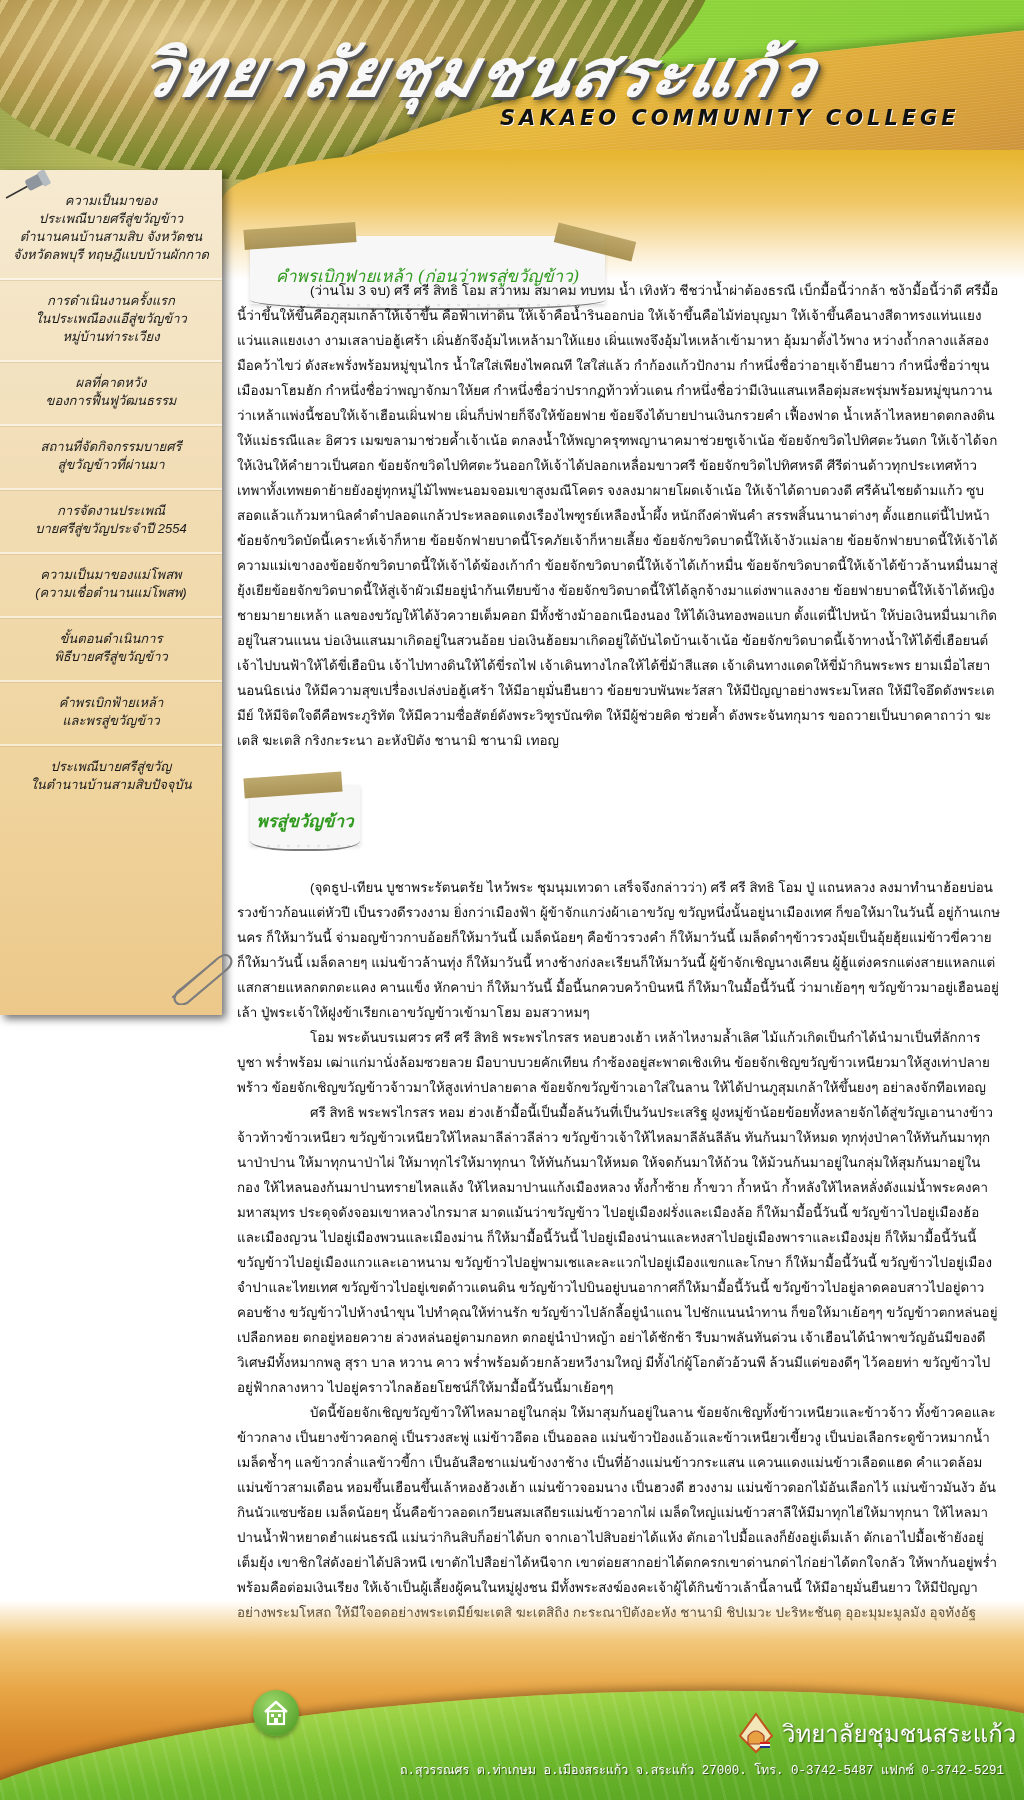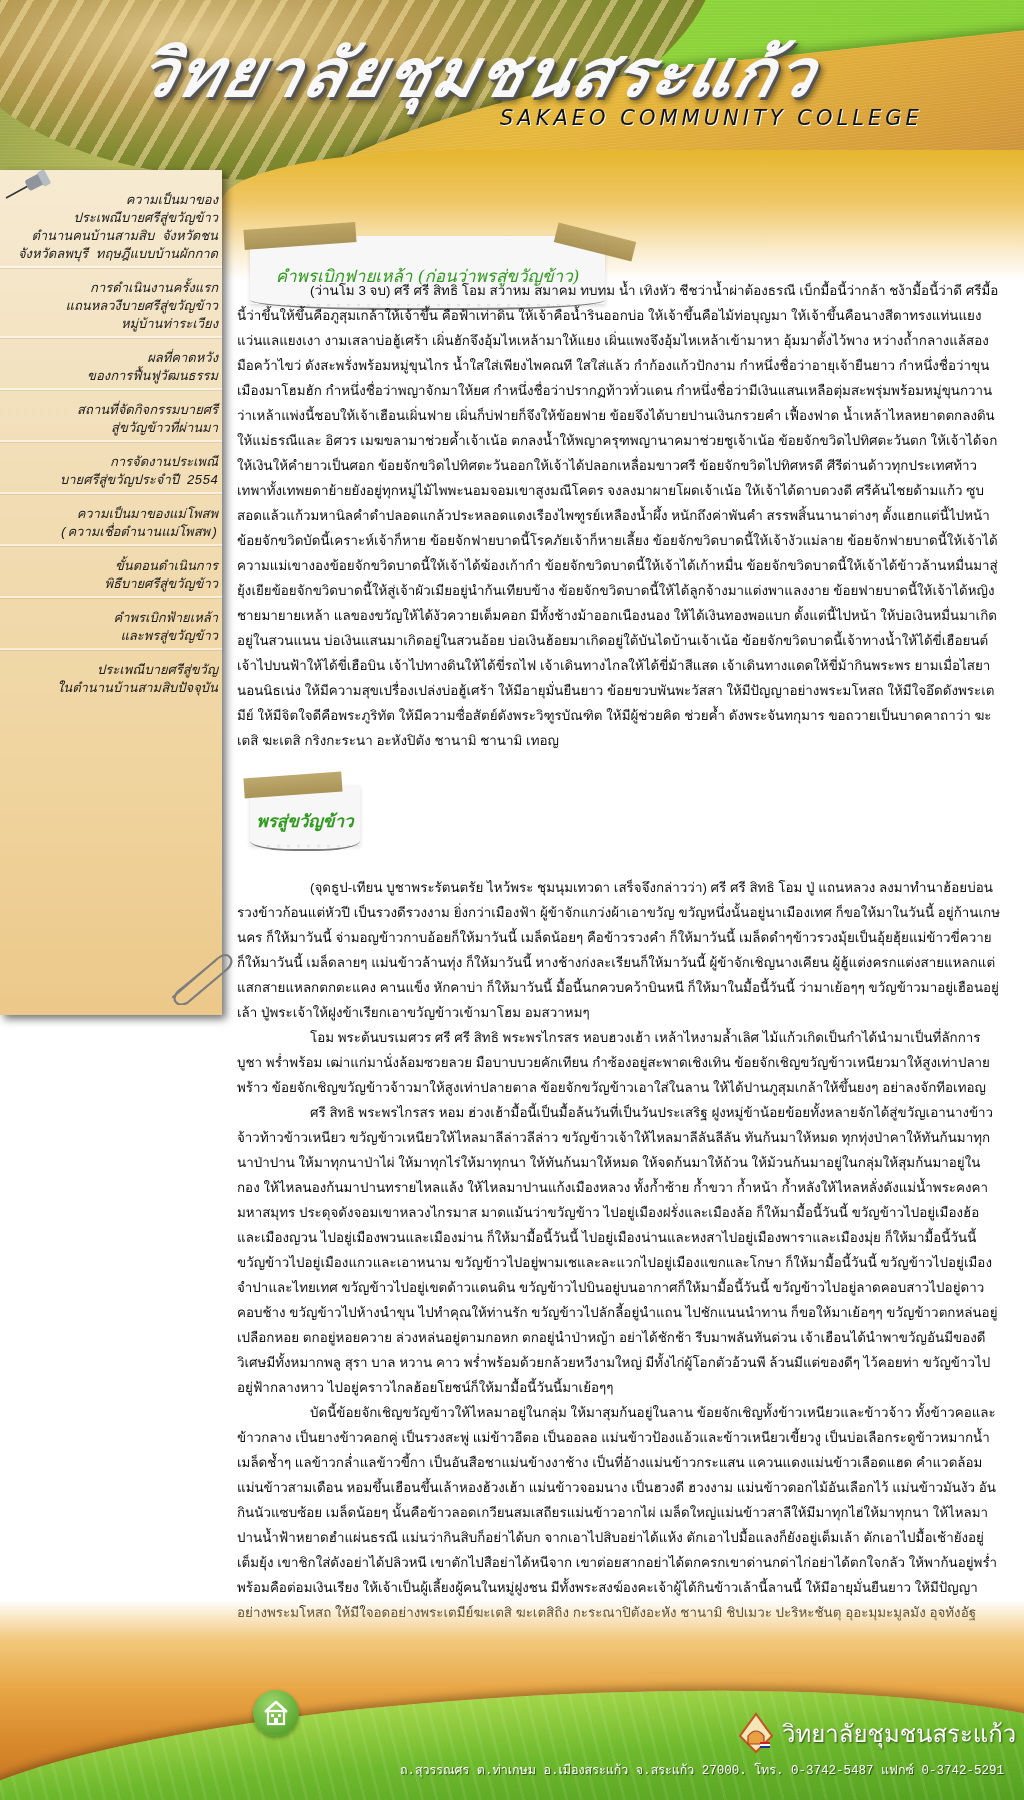--- a/index.html
+++ b/index.html
@@ -36,40 +36,40 @@
   }
   .header .title-th {
     position: absolute; left: 140px; top: 20px;
     font-family: "DejaVu Serif", serif; font-style: italic; font-weight: bold;
     font-size: 66px; letter-spacing: 2px; color: #f8f8f8;
     text-shadow: 3px 3px 0 #555, 5px 5px 6px rgba(0,0,0,0.5);
     transform: skewX(-14deg);
   }
   .header .title-en {
     position: absolute; left: 500px; top: 106px;
-    font-family: "DejaVu Sans", sans-serif; font-weight: normal; font-style: italic;
+    font-family: "DejaVu Sans", sans-serif; font-weight: bold; font-style: italic;
     font-size: 21px; letter-spacing: 4px; color: #111;
     text-shadow: 1px 1px 0 #fff;
   }
 
   
   .sidebar {
     position: absolute; left: 0; top: 170px; width: 222px; height: 845px;
     background:
       linear-gradient(180deg, rgba(255,255,255,0.25), rgba(255,255,255,0) 40%),
       linear-gradient(180deg, #f3e3c2 0%, #f1dcb3 40%, #efd39c 75%, #ecc88a 100%);
     box-shadow: 4px 4px 8px rgba(0,0,0,0.55);
   }
   .pin-icon { position: absolute; left: 4px; top: 0px; width: 52px; height: 30px; }
   .nav { position: absolute; left: 0; top: 10px; width: 222px; }
   .nav-item {
-    display: block; text-align: right; color: #1a1a1a;
-    font-family: Liberation Mono, monospace; font-style: italic;
+    display: block; text-align: center; color: #1a1a1a;
+    font-family: Liberation Sans, sans-serif; font-style: italic;
     font-size: 13px; line-height: 18px; text-decoration: none;
-    padding: 12px 4px 2px; border-bottom: 2px solid rgba(255,255,255,0.55);
+    padding: 12px 4px 14px; border-bottom: 2px solid rgba(255,255,255,0.55);
     box-shadow: 0 1px 0 rgba(180,150,100,0.25);
     cursor: pointer; white-space: pre-line;
   }
   .nav-item:last-child { border-bottom: none; box-shadow: none; }
   .clip-icon { position: absolute; left: 165px; top: 775px; width: 70px; height: 60px; }
 
   
   .content-bg {
     position: absolute; left: 222px; top: 150px; width: 802px; height: 130px;
     background: linear-gradient(180deg, #e6b62e 0%, #f0c766 40%, #fbeed2 80%, #ffffff 100%);
@@ -153,21 +153,21 @@
   <svg class="pin-icon" viewBox="0 0 52 30">
     <line x1="2" y1="28" x2="24" y2="16" stroke="#333" stroke-width="1.5"></line>
     <rect x="22" y="6" width="18" height="12" rx="3" fill="#8e959c" transform="rotate(-28 31 12)"></rect>
     <rect x="36" y="0" width="8" height="16" rx="2" fill="#b5bcc2" transform="rotate(-28 40 8)"></rect>
   </svg>
   <nav class="nav">
     <a class="nav-item">ความเป็นมาของ
 ประเพณีบายศรีสู่ขวัญข้าว
 ตำนานคนบ้านสามสิบ จังหวัดชนจังหวัดลพบุรี ทฤษฎีแบบบ้านผักกาด</a>
     <a class="nav-item">การดำเนินงานครั้งแรก
-แถนหลวงีบายศรีสู่ขวัญข้าว
+ในประเพณีองแอีสู่ขวัญข้าว
 หมู่บ้านท่าระเวียง</a>
     <a class="nav-item">ผลที่คาดหวัง
 ของการฟื้นฟูวัฒนธรรม</a>
     <a class="nav-item">สถานที่จัดกิจกรรมบายศรี
 สู่ขวัญข้าวที่ผ่านมา</a>
     <a class="nav-item">การจัดงานประเพณี
 บายศรีสู่ขวัญประจำปี 2554</a>
     <a class="nav-item">ความเป็นมาของแม่โพสพ
 (ความเชื่อตำนานแม่โพสพ)</a>
     <a class="nav-item">ขั้นตอนดำเนินการ

